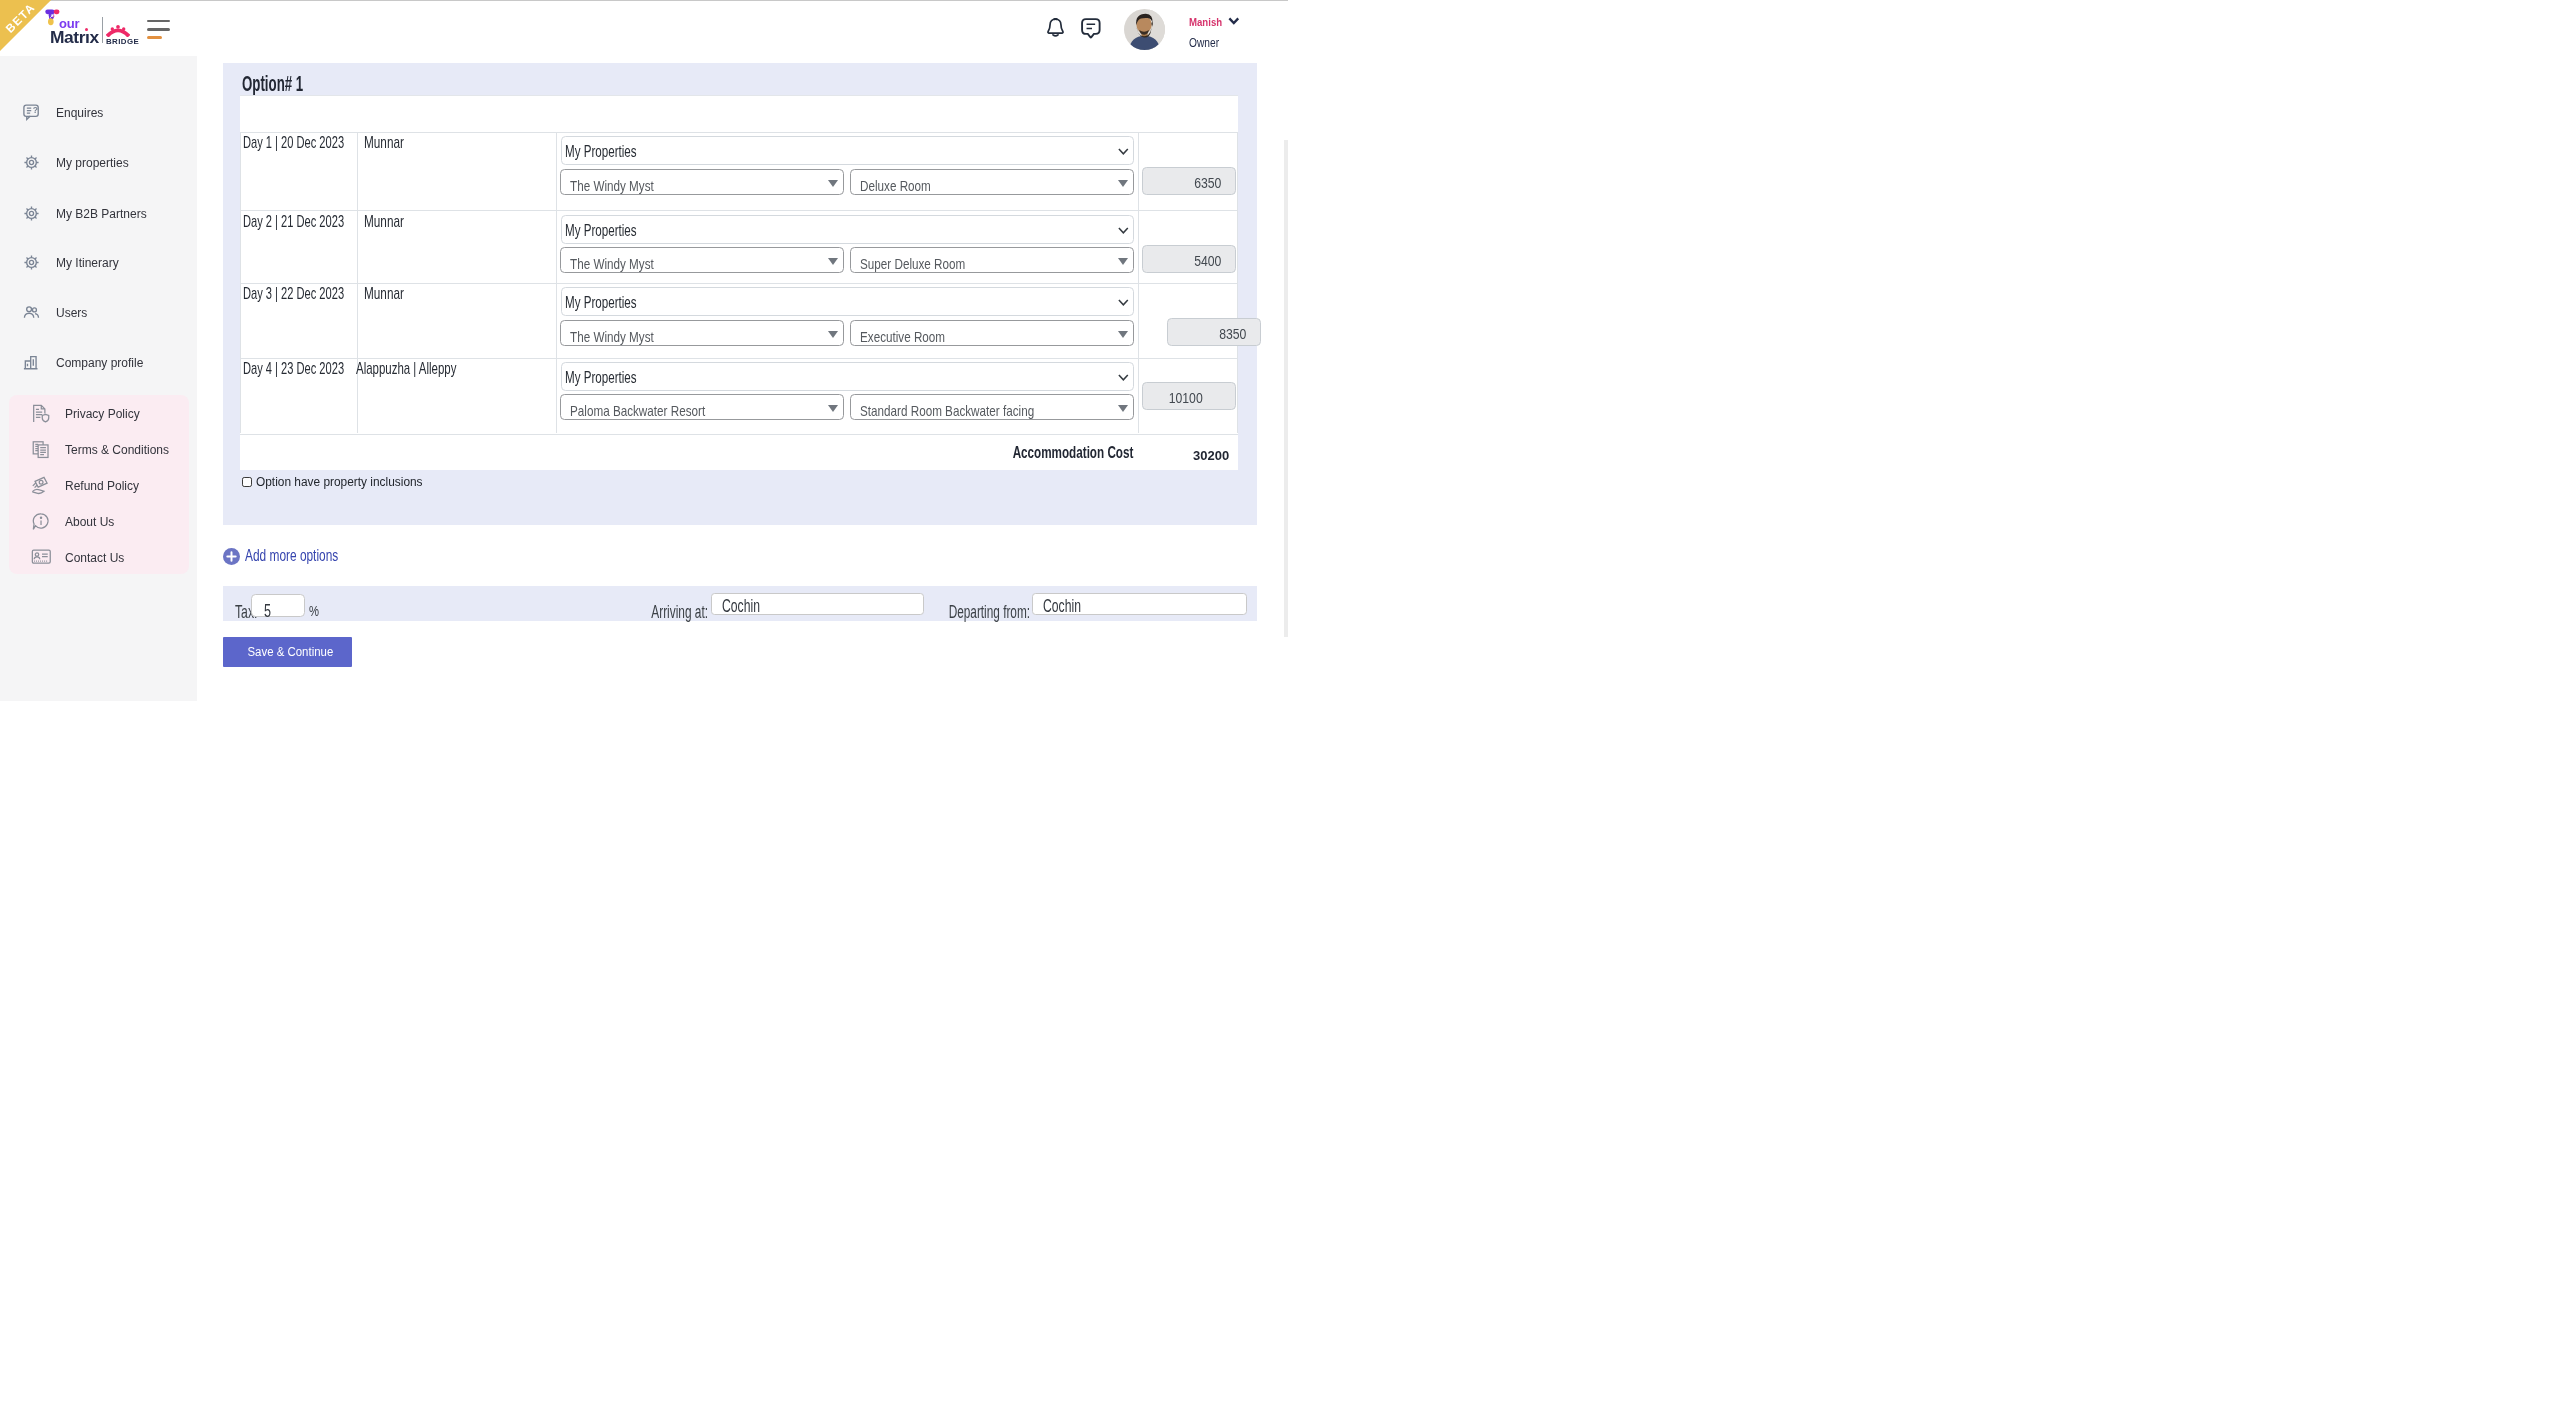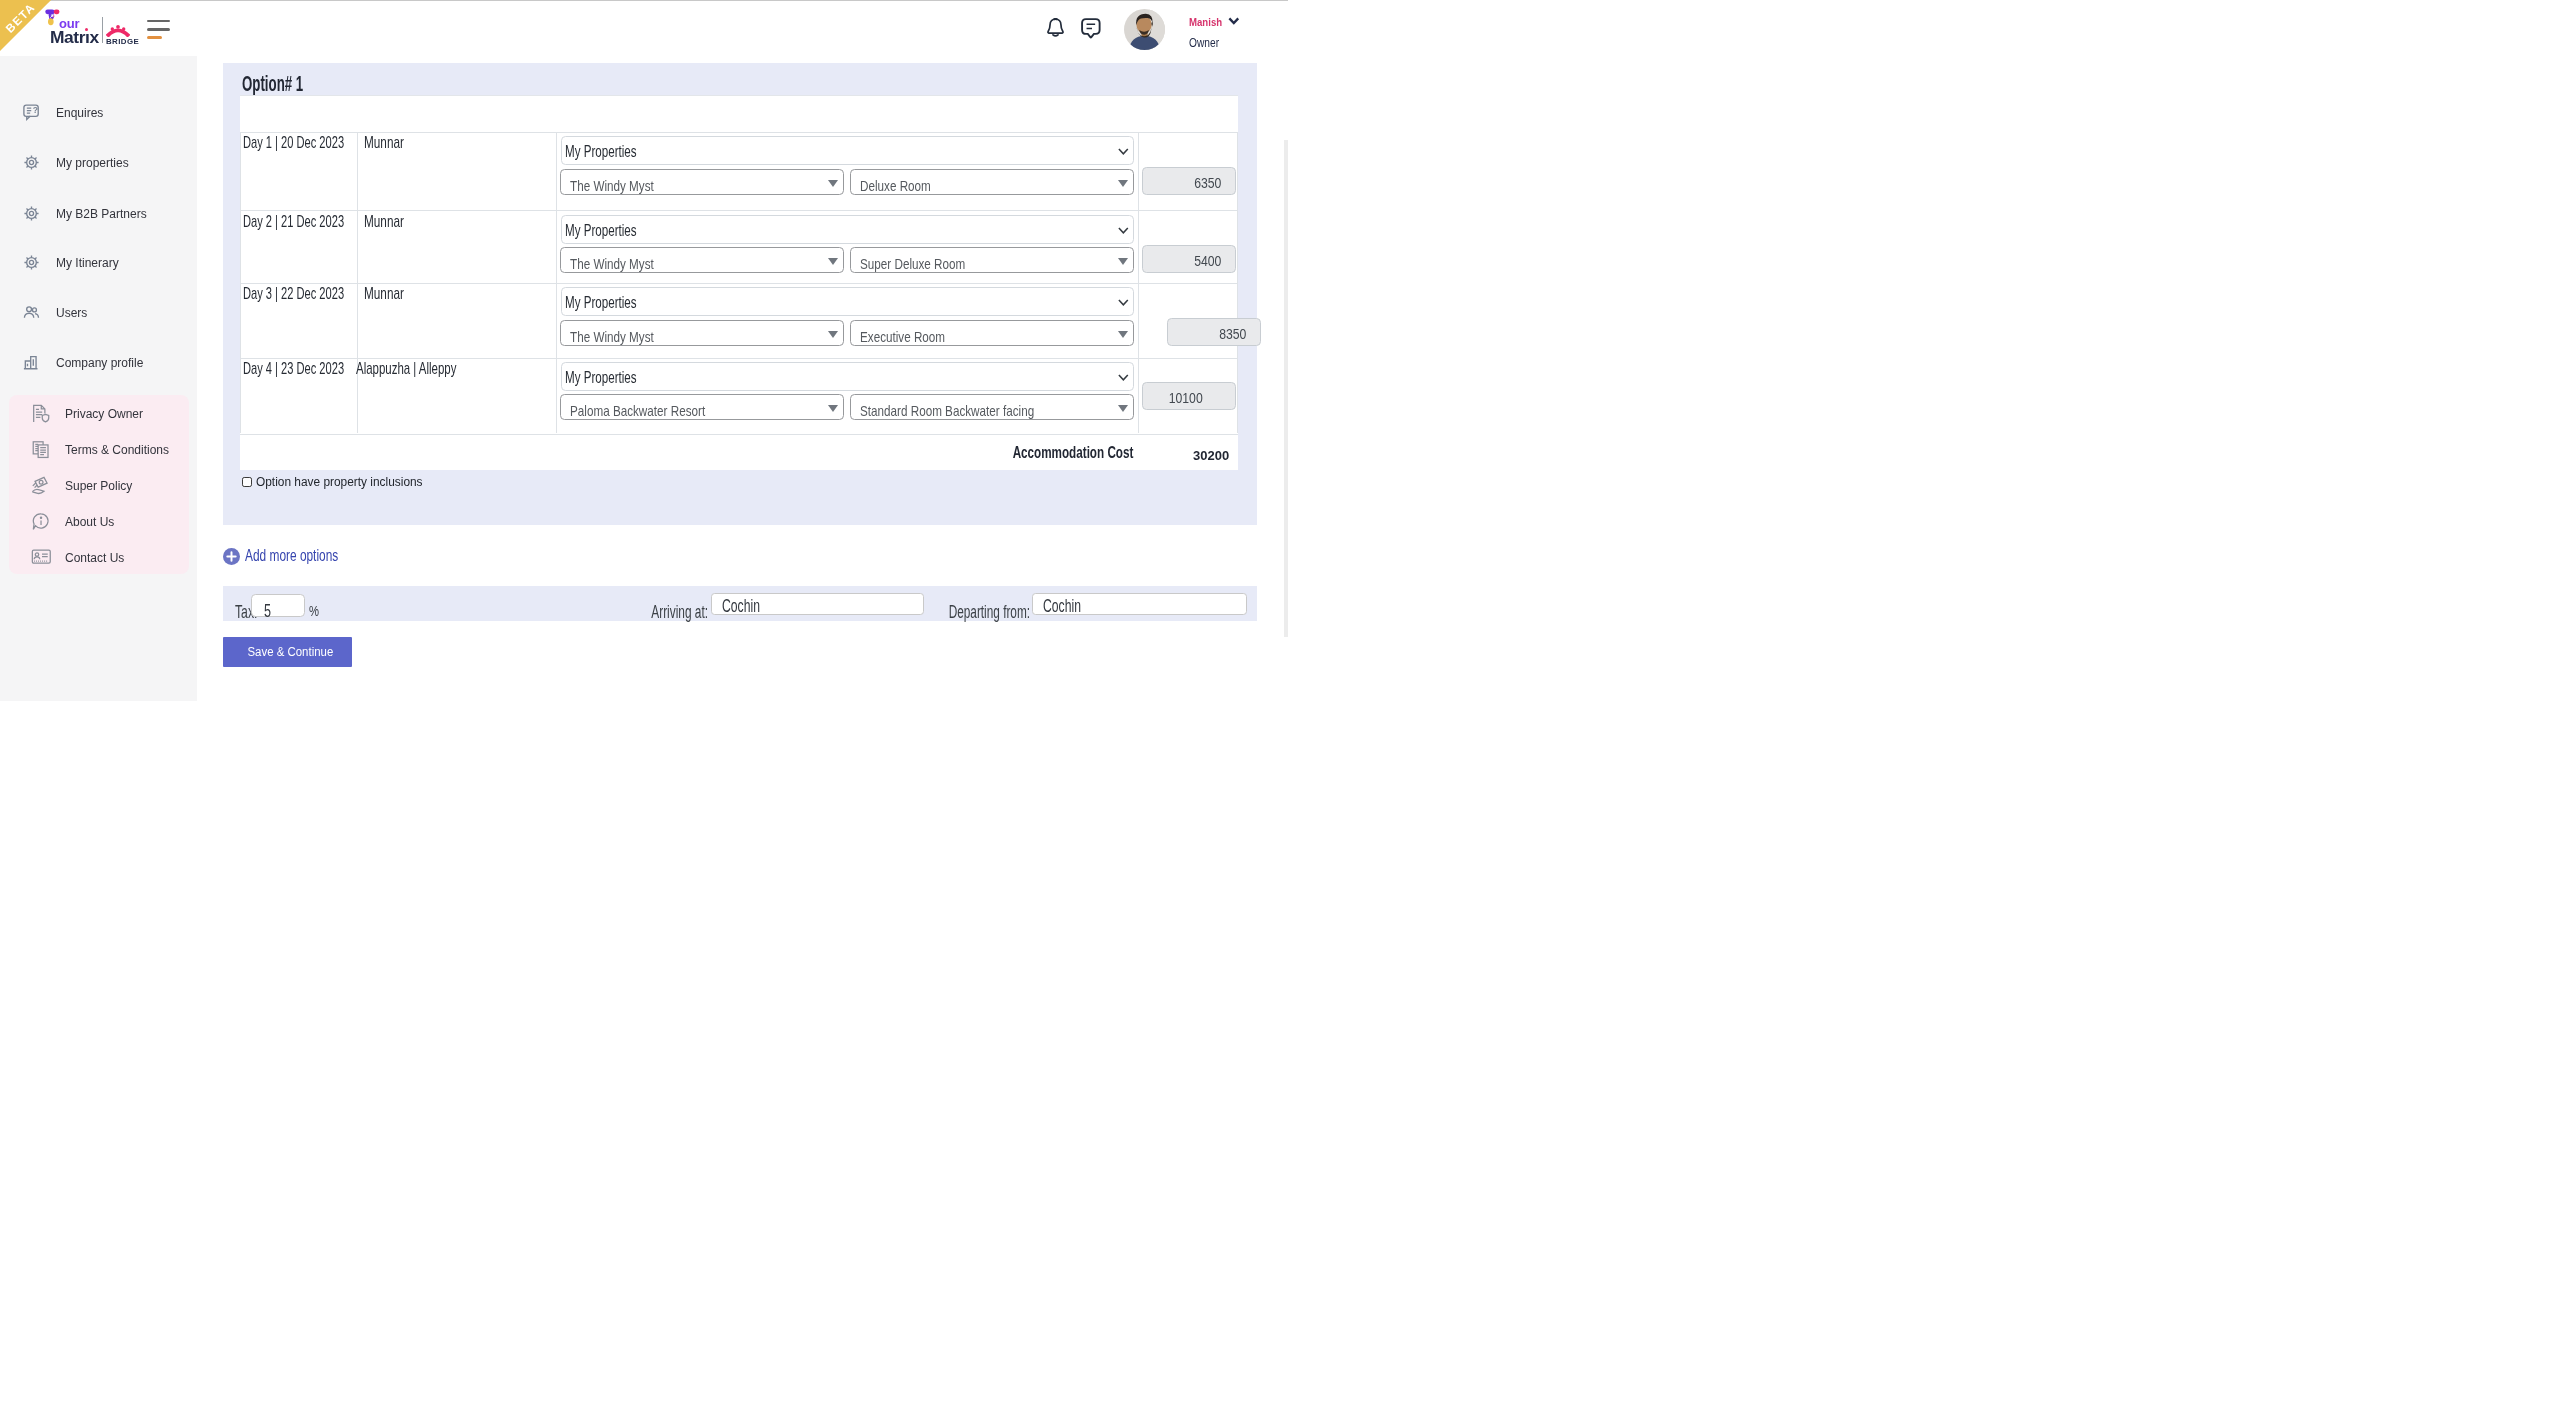--- a/index.html
+++ b/index.html
@@ -207,23 +207,23 @@
         </g>
       </svg>
 
     <div class="sitem" style="top:50px;">Enquires</div>
     <div class="sitem" style="top:100px;">My properties</div>
     <div class="sitem" style="top:151px;">My B2B Partners</div>
     <div class="sitem" style="top:200px;">My Itinerary</div>
     <div class="sitem" style="top:250px;">Users</div>
     <div class="sitem" style="top:300px;">Company profile</div>
     <div id="pinkbox"></div>
-    <div class="pitem" style="top:351px;">Privacy Owner</div>
+    <div class="pitem" style="top:351px;">Privacy Policy</div>
     <div class="pitem" style="top:387px;">Terms &amp; Conditions</div>
-    <div class="pitem" style="top:423px;">Super Policy</div>
+    <div class="pitem" style="top:423px;">Refund Policy</div>
     <div class="pitem" style="top:459px;">About Us</div>
     <div class="pitem" style="top:495px;">Contact Us</div>
   </div>
 
   <div class="abs" id="topline"></div>
   <svg class="abs" style="left:0;top:0" width="52" height="52" viewBox="0 0 58 58">
       <polygon points="0,0 57,0 0,57" fill="#ecc04f"></polygon>
     </svg>
   <div class="abs" id="betatxt">BETA</div>
   <svg class="abs" style="left:45px; top:9.4px;" width="15" height="17" viewBox="0 0 17 19">

